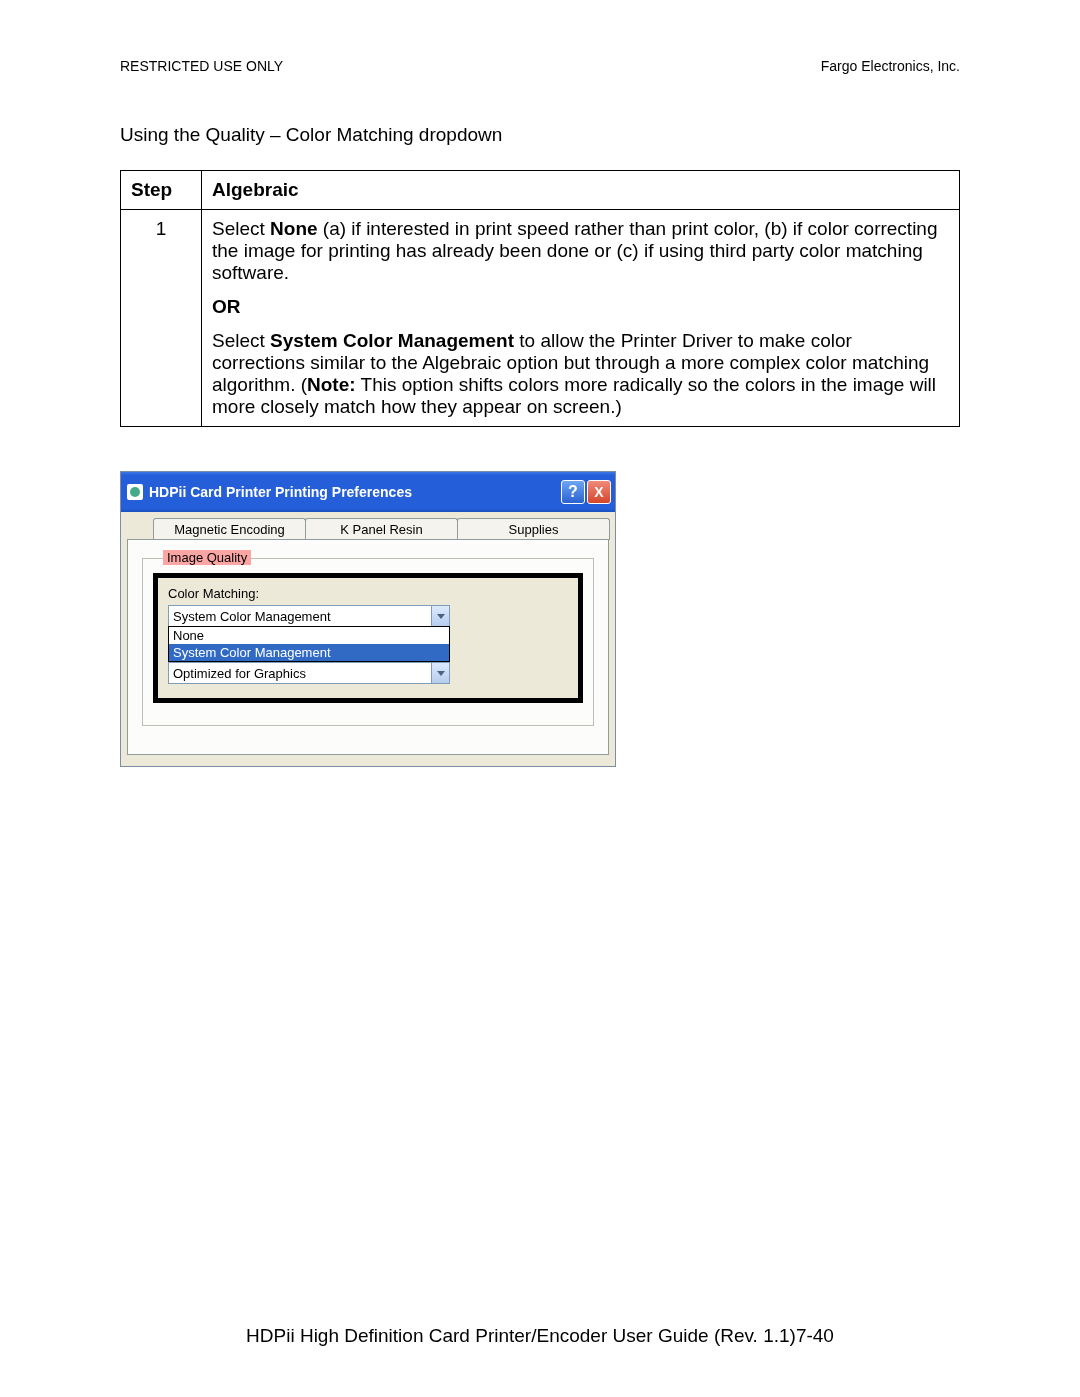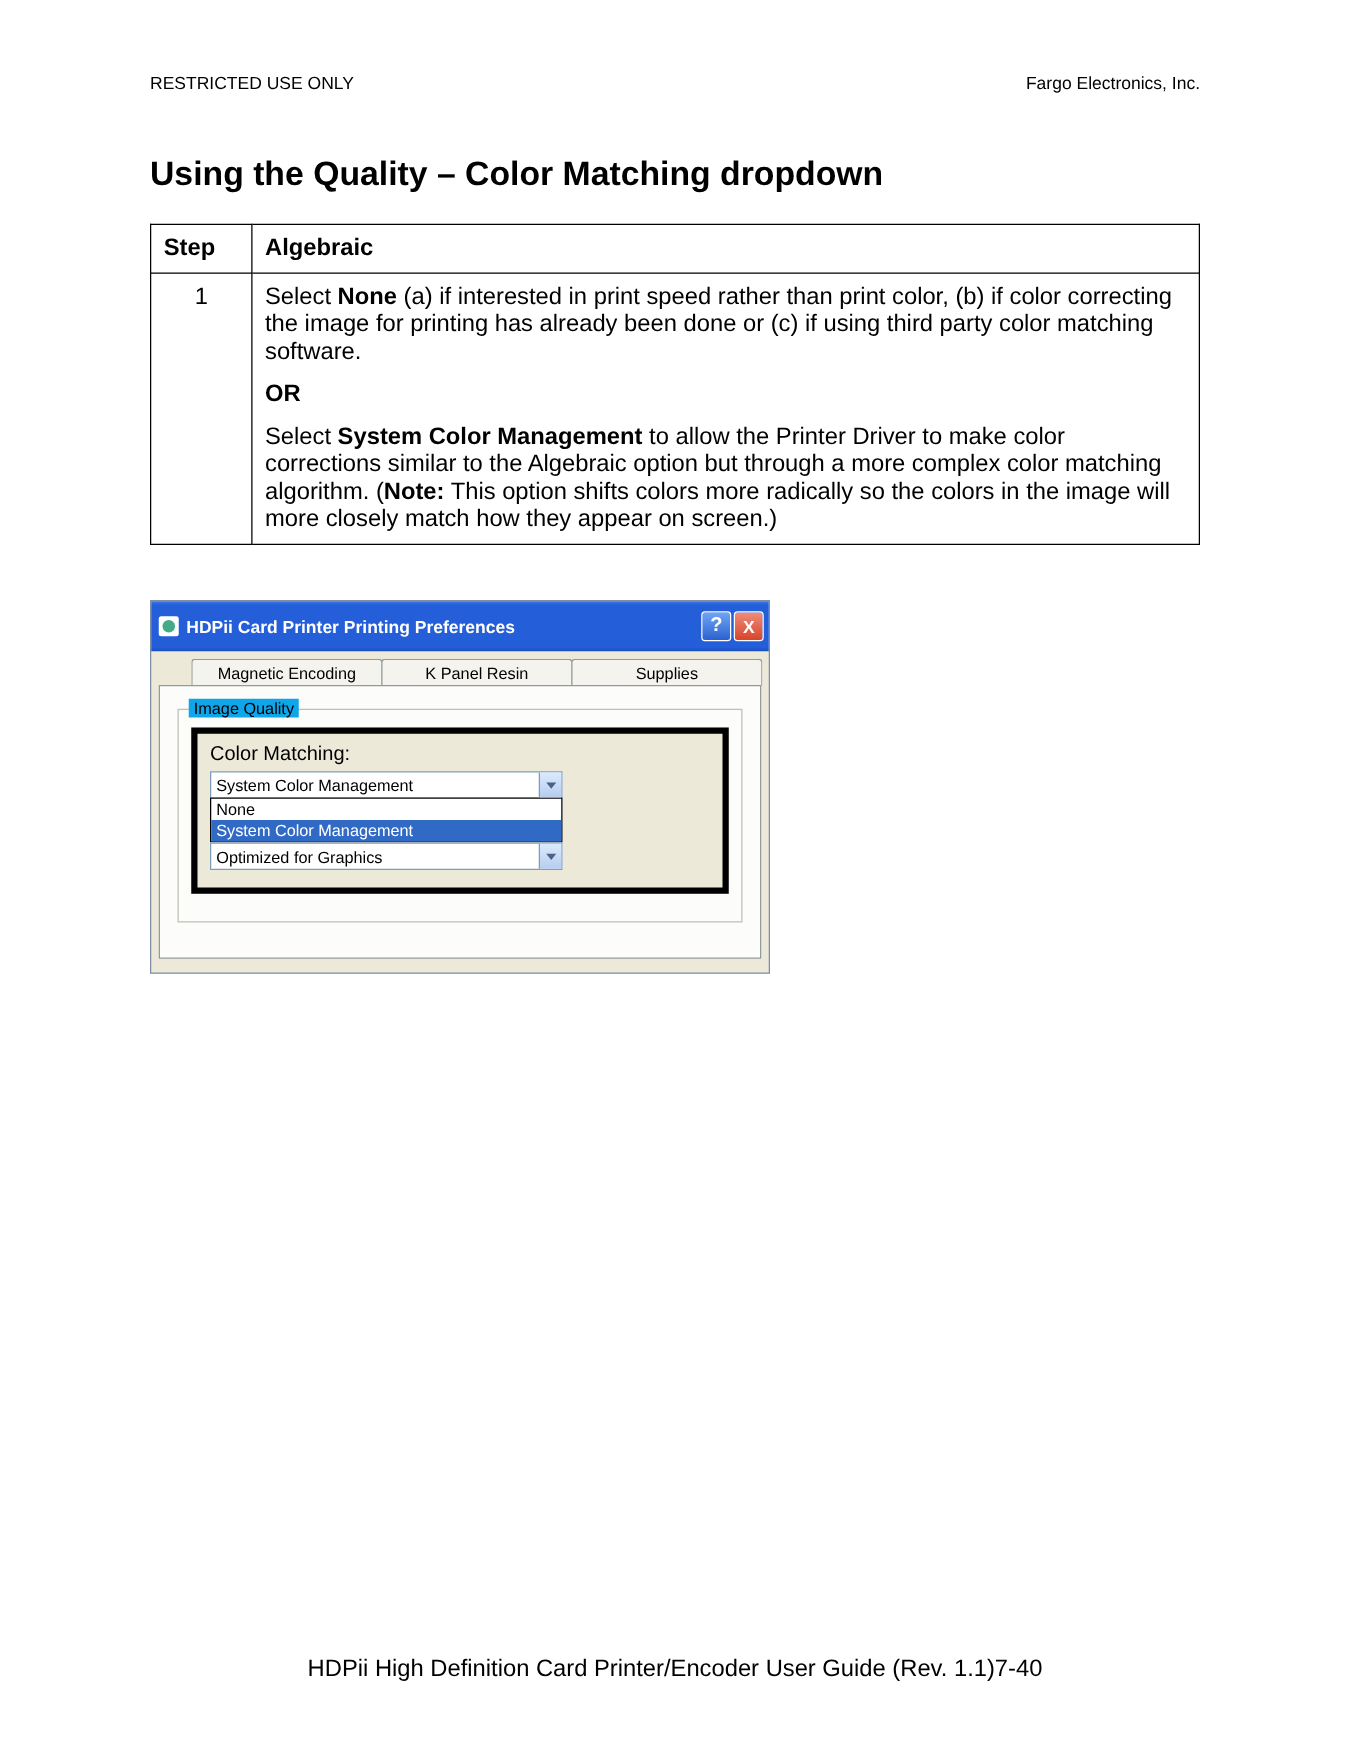--- a/index.html
+++ b/index.html
@@ -16,22 +16,22 @@
     min-height: 1397px;
     position: relative;
   }
   .hdr {
     display: flex;
     justify-content: space-between;
     font-size: 14px;
     margin-bottom: 50px;
   }
   h2.section {
-    font-size: 27px;
-    font-weight: bold;
+    font-size: 19px;
+    font-weight: normal;
     margin: 0 0 24px 0;
   }
   table.proc {
     border-collapse: collapse;
     width: 100%;
     font-size: 19px;
   }
   table.proc th, table.proc td {
     border: 1px solid #000;
     padding: 8px 10px;
@@ -127,31 +127,31 @@
     position: relative;
     top: -1px;
   }
   .fieldset {
     border: 1px solid #bfbfb5;
     padding: 14px 10px 22px 10px;
     position: relative;
   }
   .fieldset .legend {
     position: absolute;
-    top: -9px; left: 8px;
-    background: #0ea5e9;
+    top: -9px; left: 20px;
+    background: #fca5a5;
     padding: 0 4px;
     font-size: 13px;
   }
   .blackbox {
     border: 5px solid #000;
     background: #ece9d8;
     padding: 8px 10px 14px 10px;
   }
-  .lbl { font-size: 16px; margin-bottom: 4px; display:block;}
+  .lbl { font-size: 13px; margin-bottom: 4px; display:block;}
   .combo {
     display: flex;
     width: 280px;
     height: 20px;
     background: #fff;
     border: 1px solid #7f9db9;
     align-items: center;
     margin-bottom: 0;
   }
   .combo .txt { flex:1; padding: 0 4px; font-size:13px;}

